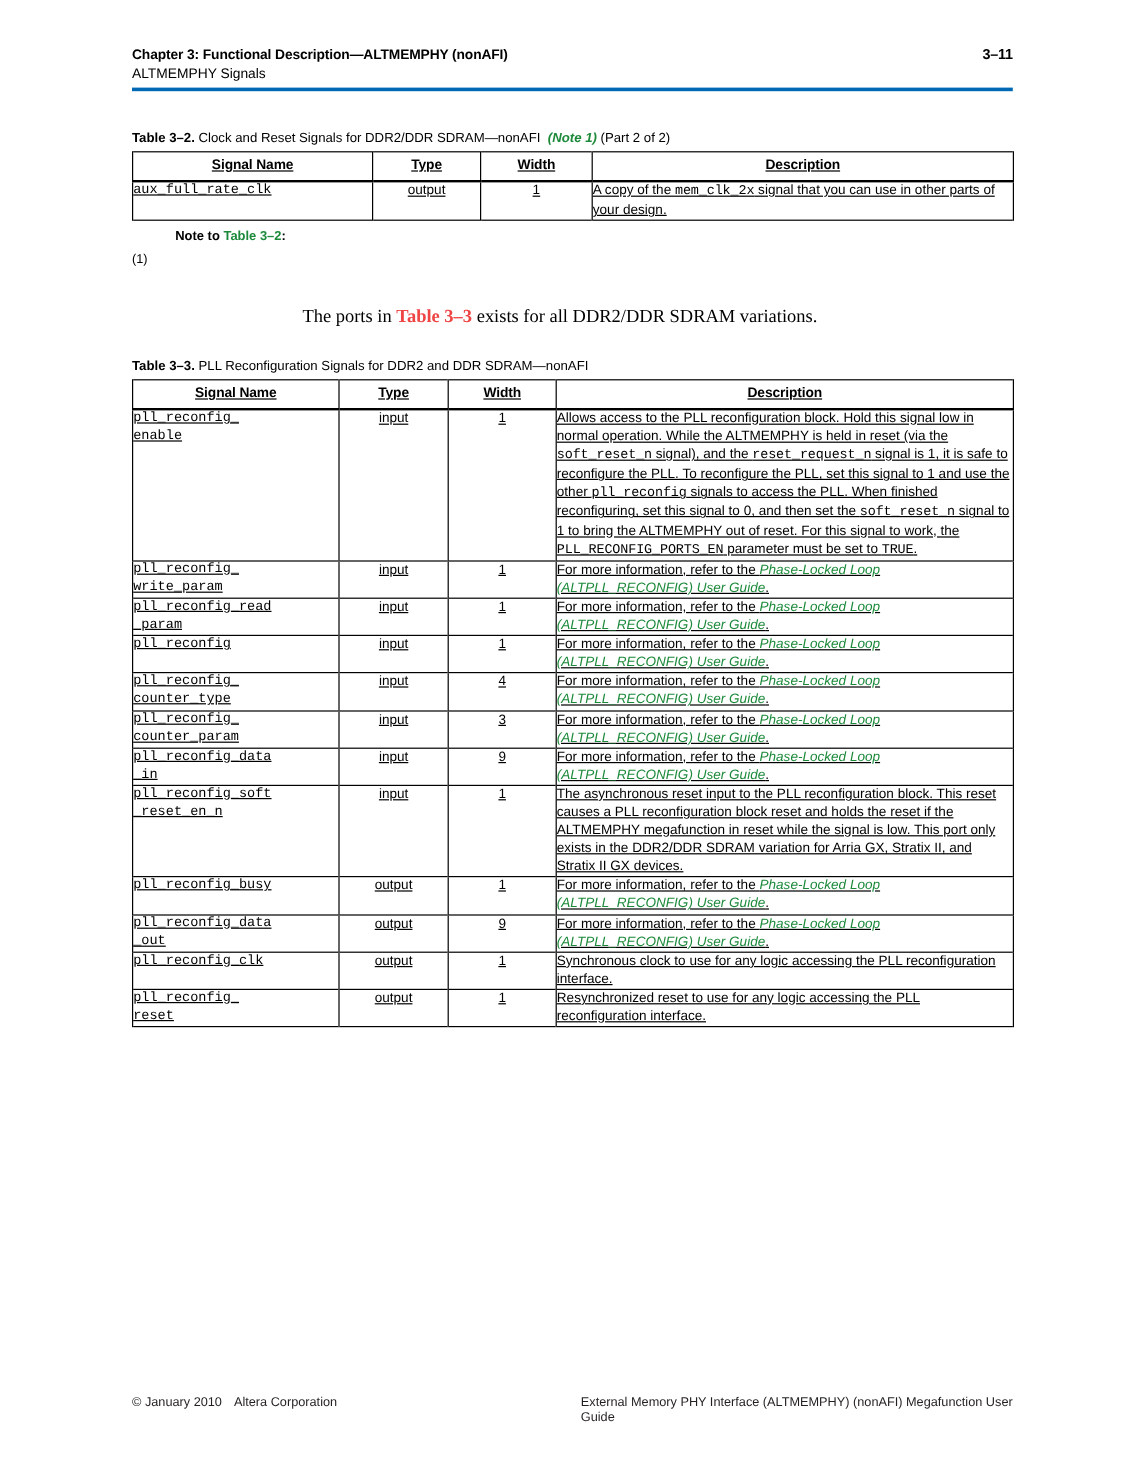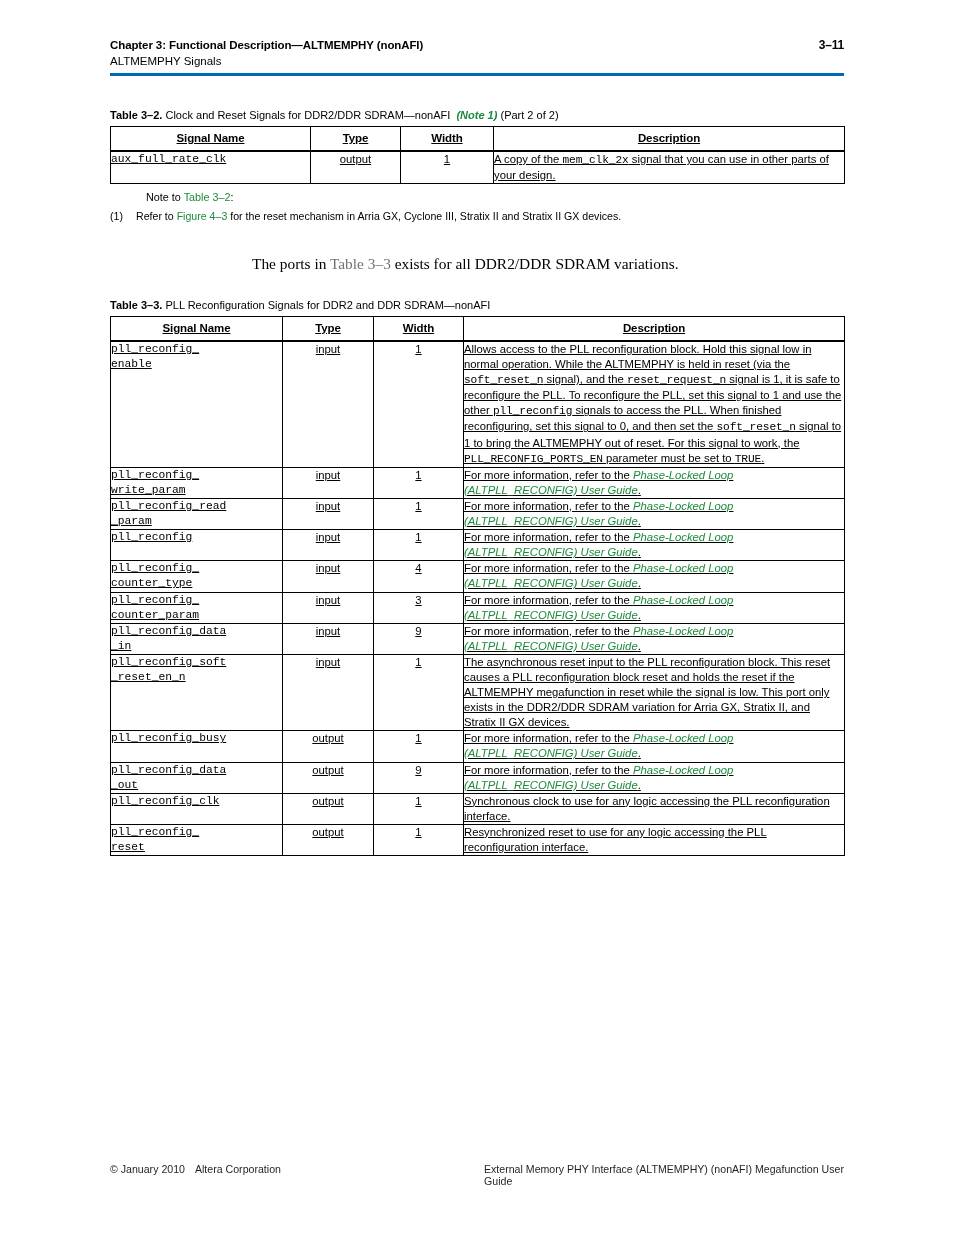--- a/index.html
+++ b/index.html
@@ -142,21 +142,21 @@
   .t33 col.w2 { width: 91px; }
   .t33 col.w3 { width: 90px; }
   .t33 col.w4 { width: 381px; }
 
   
   .notes {
     margin-top: 7px;
   }
   .notes-title {
     font-size: 10.8px;
-    font-weight: normal;
+    font-weight: bold;
     margin-bottom: 6px;
     padding-left: 36px;
   }
   .note-item {
     font-size: 10.6px;
     line-height: 14px;
     display: flex;
   }
   .note-num {
     width: 26px;
@@ -165,21 +165,22 @@
 
   
   .body-para {
     font-family: "Liberation Serif", serif;
     font-size: 15.4px;
     line-height: 20px;
     margin: 29px 0 0 0;
     padding-left: 142px;
   }
   .body-para .glink {
-    color: #737373;
+    color: #ef4444;
+    font-weight: bold;
   }
 
   
   .pg-footer {
     position: absolute;
     left: 110px;
     top: 1163px;
     width: 734px;
     display: flex;
     font-size: 10.6px;
@@ -238,21 +239,20 @@
         </tbody>
     </table>
 
     <div class="notes">
       <div class="notes-title">
         <span>Note to </span><span class="glink">Table 3–2</span><span>:</span>
       </div>
       <div id="t32-notes">
           <div class="note-item">
             <span class="note-num">(1)</span>
-            <span>Refer to <span class="glink">Figure 4–3</span> for the reset mechanism in Arria GX, Cyclone III, Stratix II and Stratix II GX devices.</span>
           </div>
         </div>
     </div>
   </div>
 
   <div id="block-mid">
     <p class="body-para">
       <span>The ports in </span><span class="glink">Table 3–3</span><span> exists for all DDR2/DDR SDRAM variations.</span>
     </p>
   </div>

